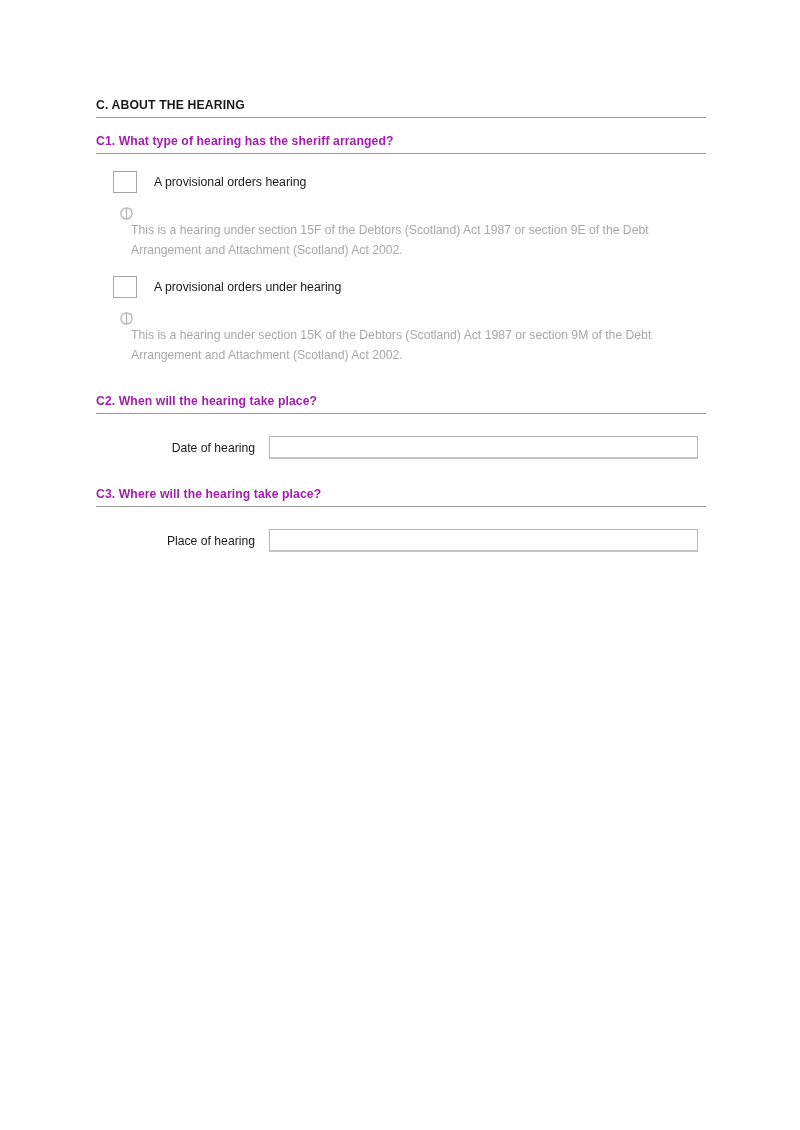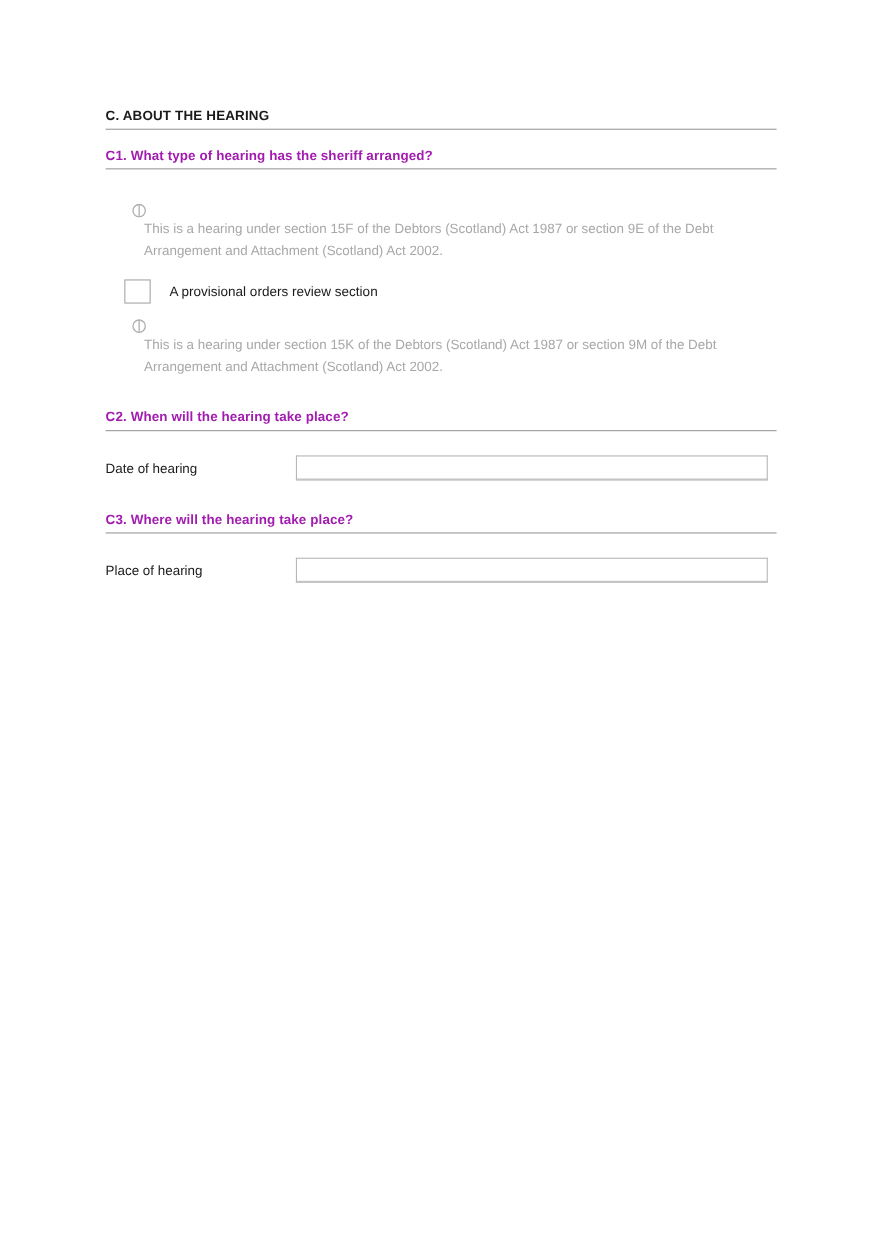--- a/index.html
+++ b/index.html
@@ -101,20 +101,21 @@
   }
 
   
   .field-row {
     display: flex;
     align-items: center;
     margin-top: 14px;
   }
   .field-label {
     width: 173px;
+    text-align: right;
     font-size: 12.2px;
     color: #1a1a1a;
     padding-right: 14px;
     box-sizing: border-box;
     line-height: 14px;
   }
   .field-input {
     width: 429px;
     height: 23px;
     box-sizing: border-box;
@@ -146,36 +147,40 @@
   <div class="content">
 
     <div class="section-heading">C. ABOUT THE HEARING</div>
 
     <div class="gap-after-sec-c"></div>
 
     <div class="question-heading">C1. What type of hearing has the sheriff arranged?</div>
 
     <div style="height:17px"></div>
 
+    <div class="checkbox-row">
+      <div class="checkbox-box"></div>
+      <div class="checkbox-label">A provisional orders hearing</div>
+    </div>
 
     <div class="info-row">
       <div class="info-icon">
         <svg width="13" height="13" viewBox="0 0 13 13">
           <circle cx="6.5" cy="6.5" r="5.6" fill="none" stroke="#b0b0b0" stroke-width="1.2"></circle>
           <line x1="6.5" y1="0.9" x2="6.5" y2="12.1" stroke="#b0b0b0" stroke-width="1.2"></line>
         </svg>
       </div>
       <div class="info-text">This is a hearing under section 15F of the Debtors (Scotland) Act 1987 or section 9E of the Debt Arrangement and Attachment (Scotland) Act 2002.</div>
     </div>
 
     <div style="height:16px"></div>
 
     <div class="checkbox-row">
       <div class="checkbox-box"></div>
-      <div class="checkbox-label">A provisional orders review section</div>
+      <div class="checkbox-label">A provisional orders under hearing</div>
     </div>
 
     <div class="info-row">
       <div class="info-icon">
         <svg width="13" height="13" viewBox="0 0 13 13">
           <circle cx="6.5" cy="6.5" r="5.6" fill="none" stroke="#b0b0b0" stroke-width="1.2"></circle>
           <line x1="6.5" y1="0.9" x2="6.5" y2="12.1" stroke="#b0b0b0" stroke-width="1.2"></line>
         </svg>
       </div>
       <div class="info-text">This is a hearing under section 15K of the Debtors (Scotland) Act 1987 or section 9M of the Debt Arrangement and Attachment (Scotland) Act 2002.</div>

